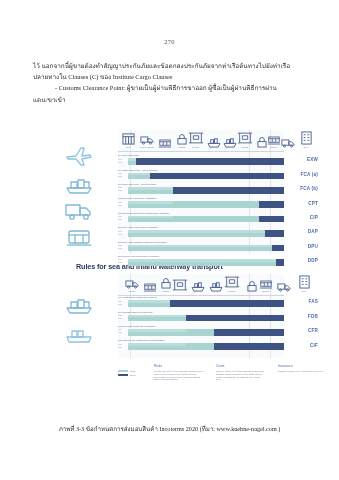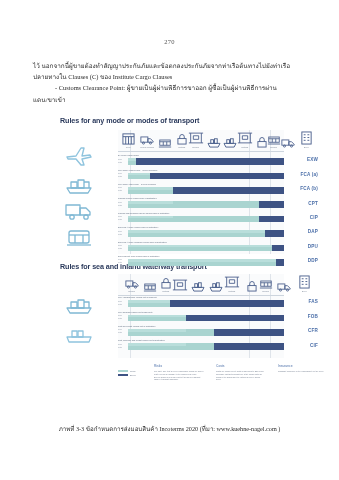--- a/index.html
+++ b/index.html
@@ -33,21 +33,21 @@
     background:#ffffff;
   }
 
   .sec-title{
     font-family:"Liberation Sans",sans-serif;
     font-weight:bold;font-size:7.2px;color:#2b3a5c;
     letter-spacing:-.1px;
     margin:0;
   }
   #sec1-title{position:absolute;left:4px;top:2px;}
-  #sec2-title{position:absolute;left:4px;top:148px;}
+  #sec2-title{position:absolute;left:20px;top:148px;}
 
   
   .panel{position:absolute;left:62px;width:166px;}
   #panel1{top:16px;height:124px;}
   #panel2{top:160px;height:84px;}
 
   .panel-bg{position:absolute;inset:0;background:#fafbfc;}
 
   
   .vline{position:absolute;top:0;bottom:0;width:1px;background:#dfe4ea;}
@@ -139,21 +139,20 @@
 
   <div class="body-text">
     <p>ไว้ นอกจากนี้ผู้ขายต้องทำสัญญาประกันภัยและข้อตกลงประกันภัยจากท่าเรือต้นทางไปยังท่าเรือ</p>
     <p>ปลายทางใน Clauses (C) ของ Institute Cargo Clauses</p>
     <p class="indent">- Customs Clearance Point: ผู้ขายเป็นผู้ผ่านพิธีการขาออก ผู้ซื้อเป็นผู้ผ่านพิธีการผ่าน</p>
     <p>แดน/ขาเข้า</p>
   </div>
 
   <div class="figure">
 
-    <div class="sec-title" id="sec1-title">Rules for any mode or modes of transport</div>
     <div class="sec-title" id="sec2-title">Rules for sea and inland waterway transport</div>
 
     <div class="modecol" id="modecol1">
       <div class="mode" style="top:4px;">
         <svg width="30" height="24" viewBox="0 0 30 24">
             <g fill="none" stroke="#8fc4de" stroke-width="1.4" stroke-linejoin="round">
           <path d="M3 13 L12 12 L17 4 L20 4 L18 12 L26 11 L27 13 L18 15 L20 21 L17 21 L12 15 L4 15 Z"></path>
         </g>
           </svg>
       </div>

